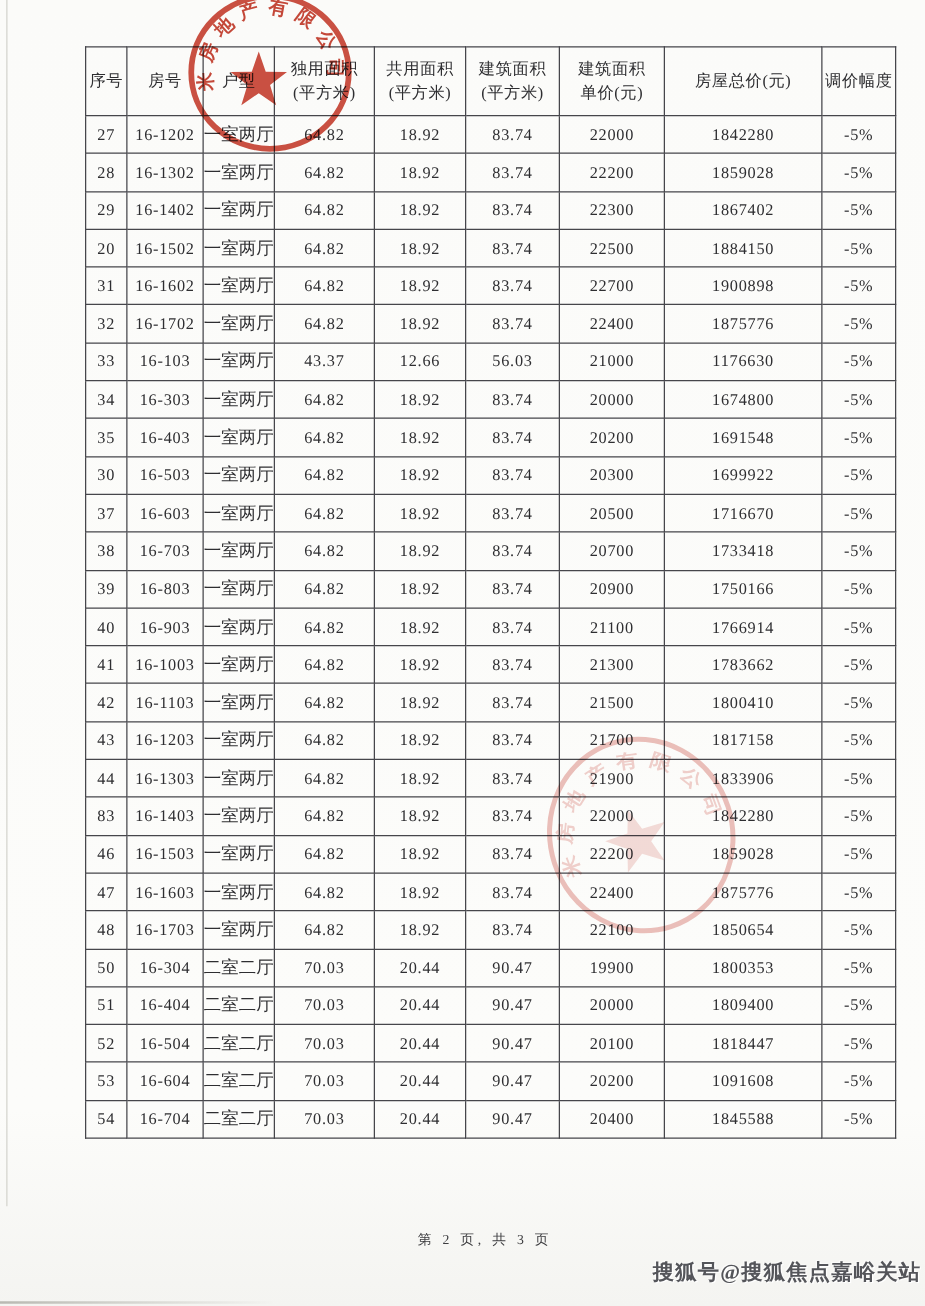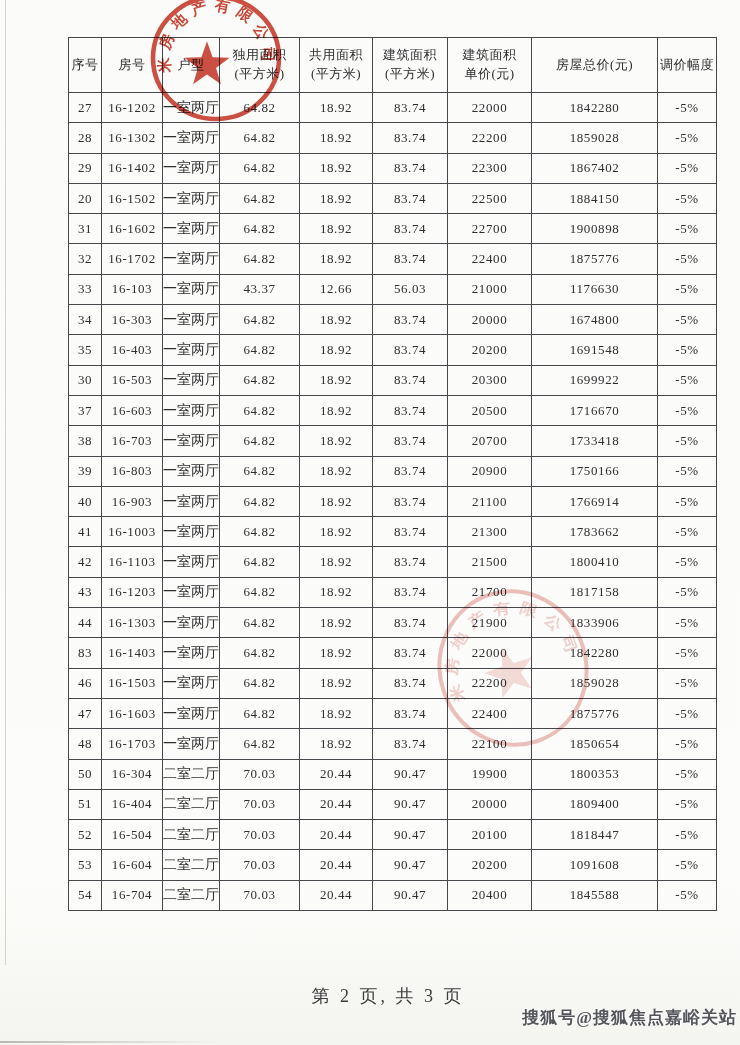--- a/index.html
+++ b/index.html
@@ -48,21 +48,21 @@
   table.price-table td {
     height: 30.3px;
     font-size: 13px;
     letter-spacing: 0.6px;
   }
   table.price-table td.c2 { font-size: 14px; letter-spacing: 0; }
 
   .page-footer {
     position: absolute; left: 64px; top: 984px; width: 648px;
     text-align: center;
-    font-size: 18px;
+    font-size: 11px;
     color: #3c3c3f;
     letter-spacing: 3px;
   }
   .watermark {
     position: absolute; right: 3px; top: 1006px;
     font-family: Liberation Serif, serif;
     font-size: 17px;
     font-weight: 700;
     color: #54555a;
     letter-spacing: 1px;

